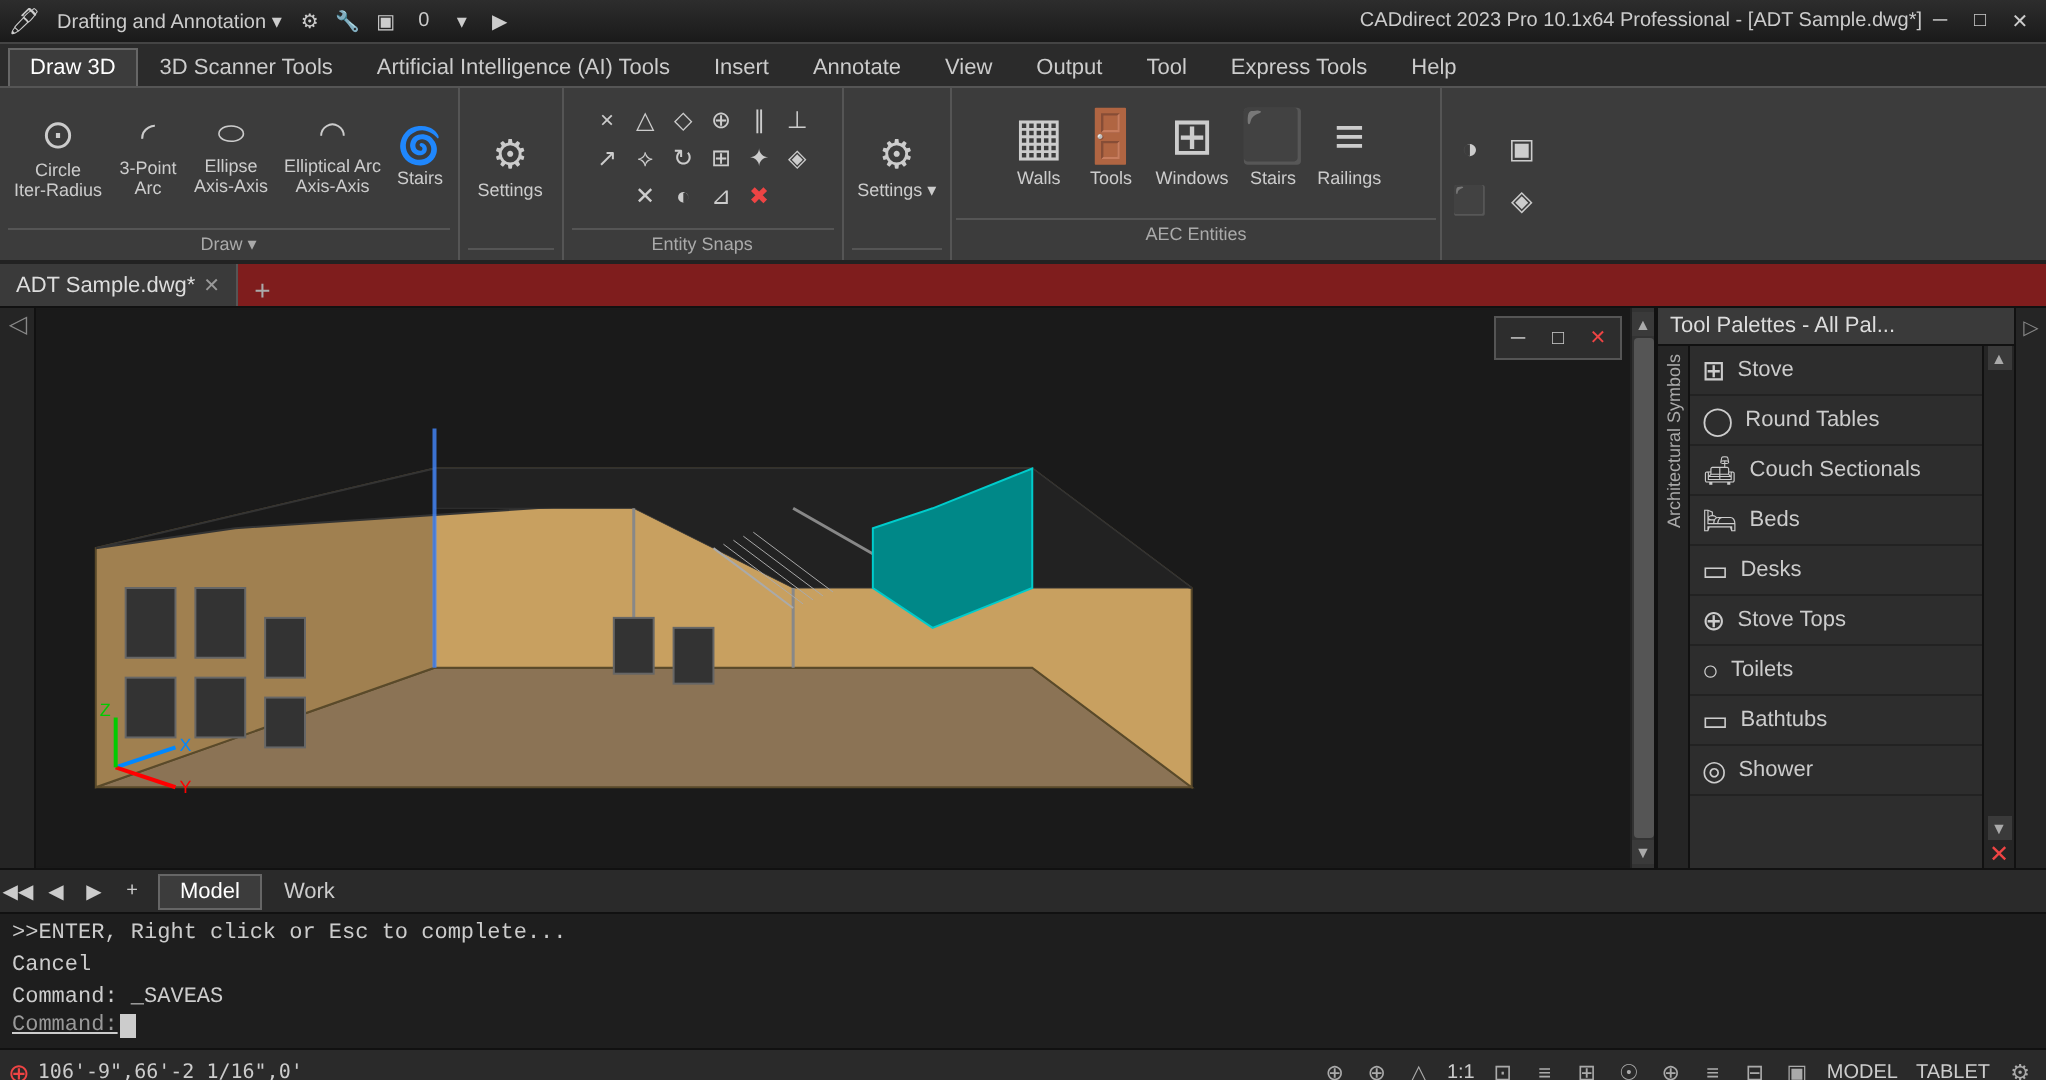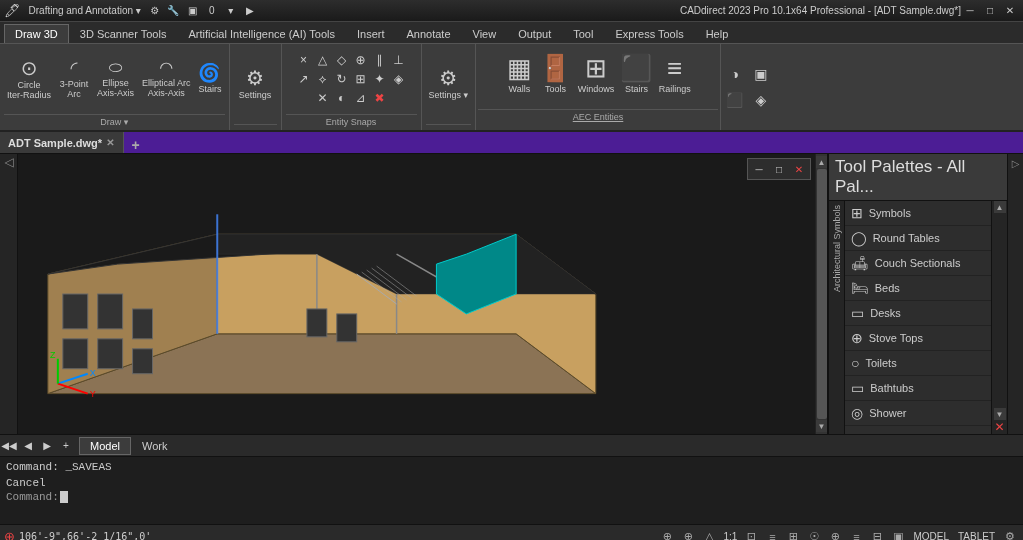--- a/index.html
+++ b/index.html
@@ -107,25 +107,24 @@
       width: 18px; height: 18px;
       display: flex; align-items: center; justify-content: center;
       font-size: 12px;
       cursor: pointer;
       border-radius: 2px;
     }
 
     
     .doc-tab-bar {
       height: 22px;
-      background: #4c1d95;
+      background: #7f1d1d;
       display: flex;
       align-items: flex-end;
       border-bottom: 1px solid #111;
-      font-weight: bold;
     }
     .doc-tab {
       height: 100%;
       padding: 0 8px;
       display: flex;
       align-items: center;
       gap: 4px;
       background: #3a3a3a;
       border-right: 1px solid #555;
       font-size: 11px;
@@ -153,21 +152,21 @@
     .tool-palettes {
       width: 180px;
       background: #2d2d2d;
       border-left: 2px solid #111;
       display: flex;
       flex-direction: column;
     }
     .tool-palettes-header {
       background: #3a3a3a;
       padding: 3px 6px;
-      font-size: 17px;
+      font-size: 11px;
       color: #ddd;
       border-bottom: 1px solid #111;
       display: flex;
       align-items: center;
       justify-content: space-between;
     }
     .tool-palettes-body {
       display: flex;
       flex: 1;
       overflow: hidden;
@@ -244,21 +243,21 @@
       height: 68px;
       background: #1e1e1e;
       border-top: 1px solid #111;
       padding: 2px 6px;
       font-size: 11px;
       color: #ccc;
       font-family: 'Courier New', monospace;
     }
     .command-line { line-height: 16px; }
     .command-prompt { color: #999; }
-    .command-input { display: flex; align-items: flex-start; }
+    .command-input { display: flex; align-items: flex-start; text-decoration: underline; }
     .command-cursor { display: inline-block; width: 8px; height: 12px; background: #ccc; margin-left: 1px; }
 
     
     .status-bar {
       height: 24px;
       background: #2a2a2a;
       border-top: 1px solid #111;
       display: flex;
       align-items: center;
       justify-content: space-between;
@@ -445,21 +444,21 @@
       </div>
       <div class="aec-btn">
         <span class="icon" style="font-size:26px;">⬛</span>
         <span class="label">Stairs</span>
       </div>
       <div class="aec-btn">
         <span class="icon" style="font-size:26px;">≡</span>
         <span class="label">Railings</span>
       </div>
     </div>
-    <div class="ribbon-group-label" style="width:100%;text-decoration:underline;">AEC Entities</div>
+    <div class="ribbon-group-label" style="width:100%;">AEC Entities</div>
   </div>
 
   <div style="display:flex; flex-direction:column; justify-content:center; padding:2px; gap:2px;">
     <div style="display:flex; flex-wrap:wrap; gap:2px; max-width:60px;">
       <span class="ribbon-btn-sm" style="font-size:14px;">◑</span>
       <span class="ribbon-btn-sm" style="font-size:14px;">▣</span>
       <span class="ribbon-btn-sm" style="font-size:14px;">⬛</span>
       <span class="ribbon-btn-sm" style="font-size:14px;">◈</span>
     </div>
   </div>
@@ -547,21 +546,21 @@
       <span>Tool Palettes - All Pal...</span>
     </div>
     <div class="tool-palettes-body">
 
       <div class="tool-palettes-sidebar">
         <span class="vertical-label">Architectural Symbols</span>
       </div>
       <div class="palette-list">
         <div class="palette-item">
           <span class="palette-icon">⊞</span>
-          <span>Symbols</span>
+          <span>Stove</span>
         </div>
         <div class="palette-item">
           <span class="palette-icon">◯</span>
           <span>Round Tables</span>
         </div>
         <div class="palette-item">
           <span class="palette-icon">🛋</span>
           <span>Couch Sectionals</span>
         </div>
         <div class="palette-item">
@@ -610,24 +609,27 @@
     <span class="small-btn">◀</span>
     <span class="small-btn">▶</span>
     <span class="small-btn">+</span>
   </div>
   <div class="model-tab active">Model</div>
   <div class="model-tab">Work</div>
 </div>
 
 <div class="command-area">
   <div class="command-line">
-    <span>Command:  _SAVEAS</span>
+    <span>&gt;&gt;ENTER, Right click or Esc to complete...</span>
   </div>
   <div class="command-line">
     <span>Cancel</span>
+  </div>
+  <div class="command-line">
+    <span>Command:  _SAVEAS</span>
   </div>
   <div class="command-input">
     <span class="command-prompt">Command:</span>
     <span class="command-cursor"></span>
   </div>
 </div>
 
 <div class="status-bar">
   <div class="status-left">
     <span style="color:#e44;font-size:13px;">⊕</span>

